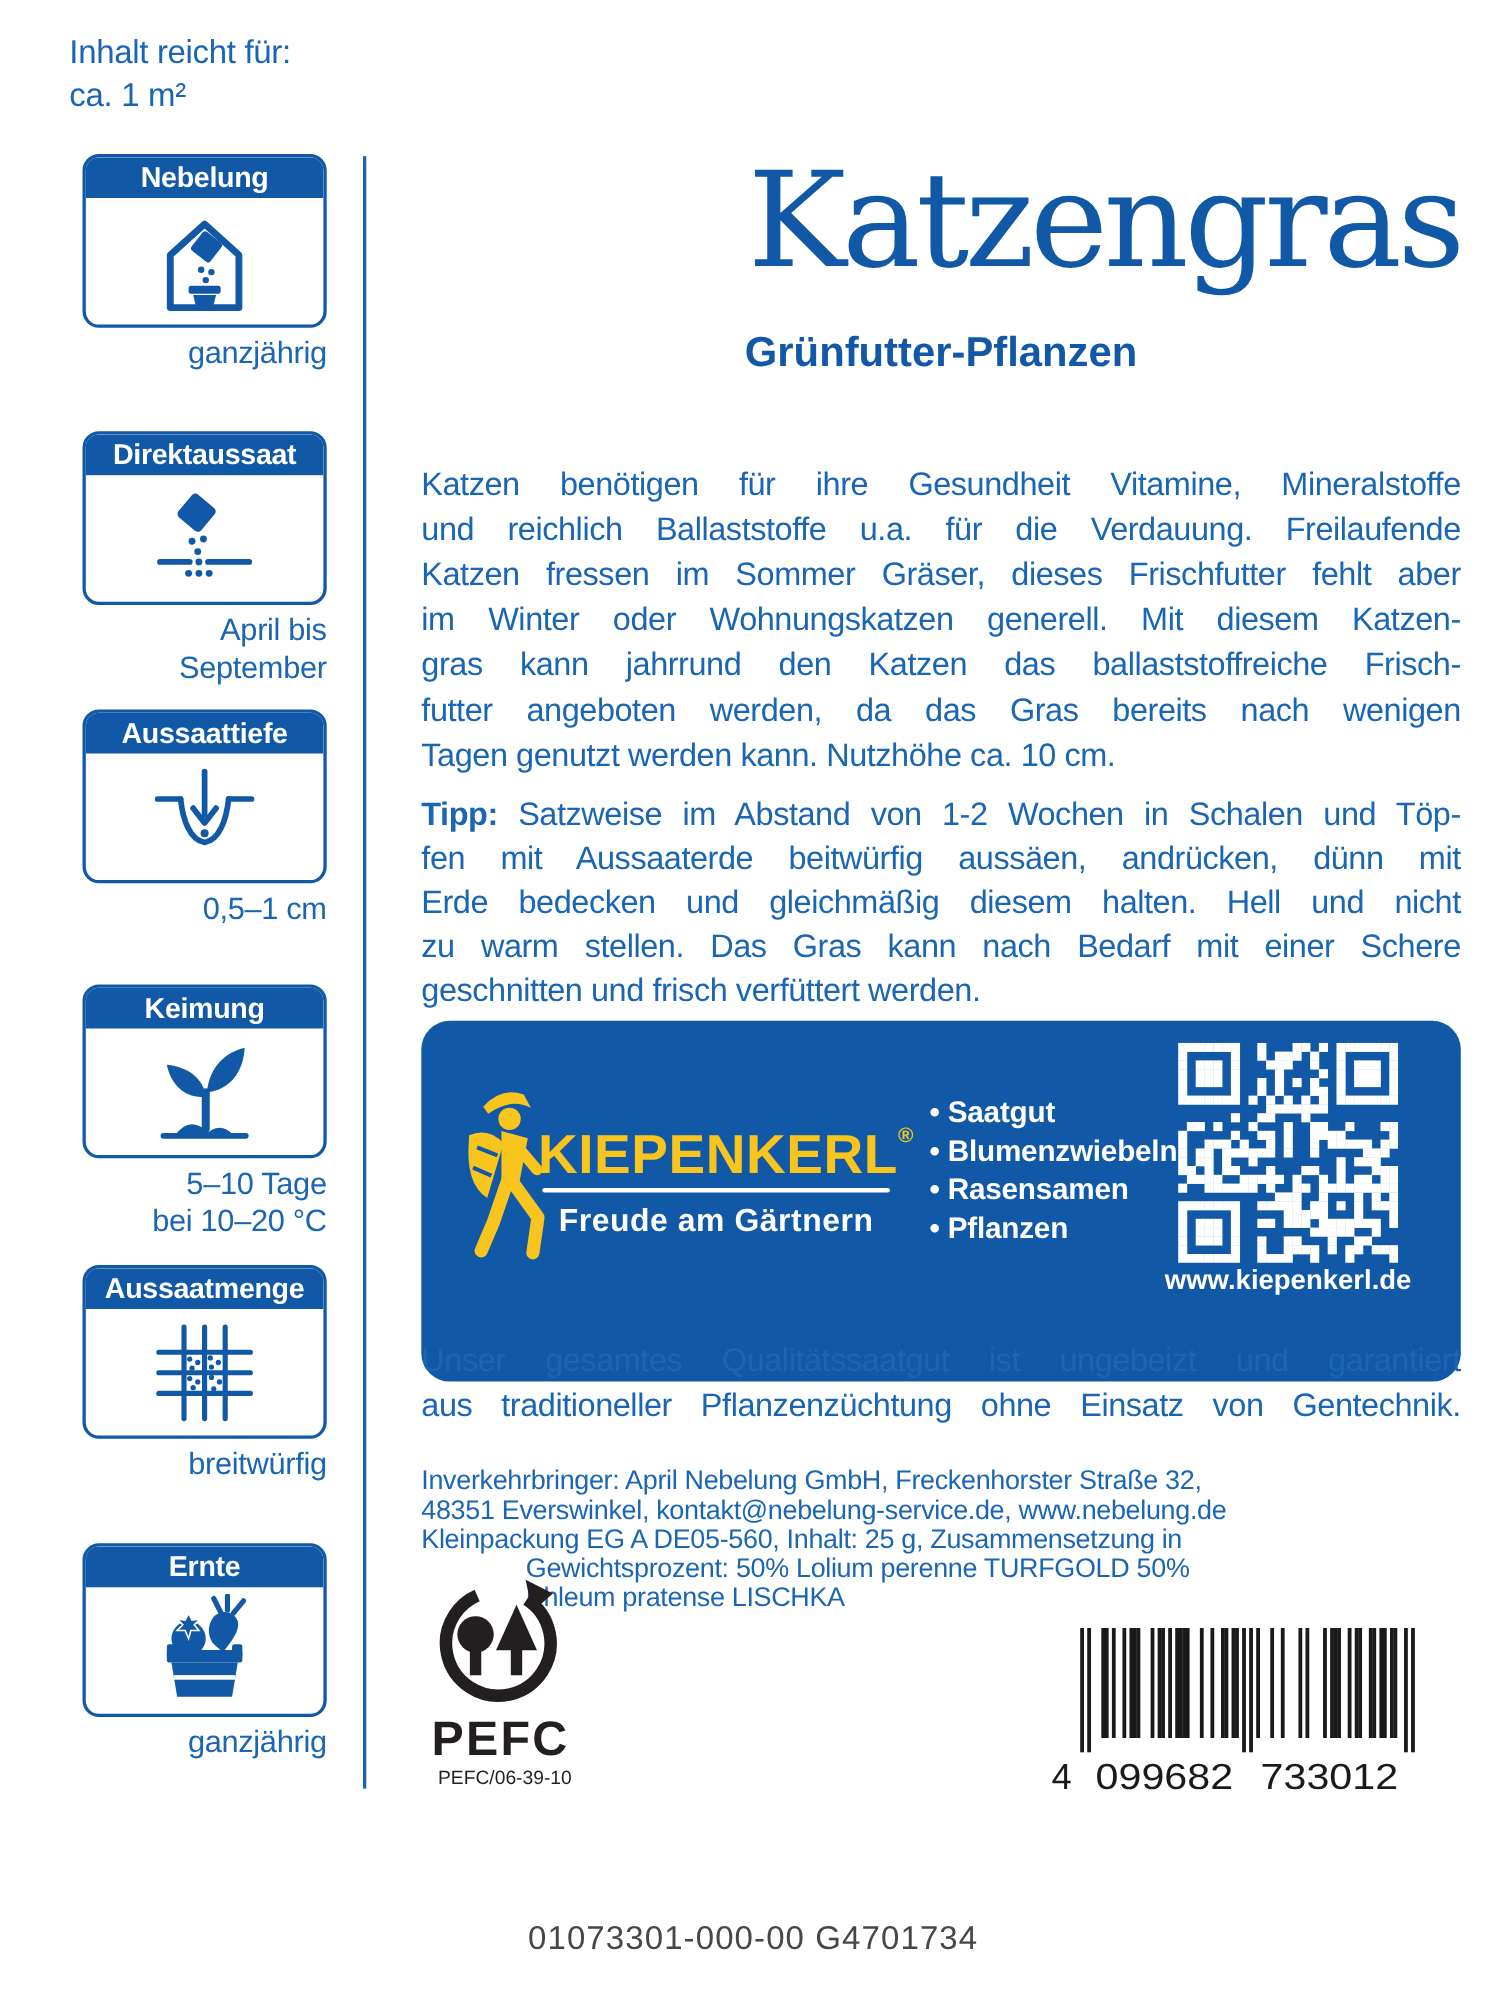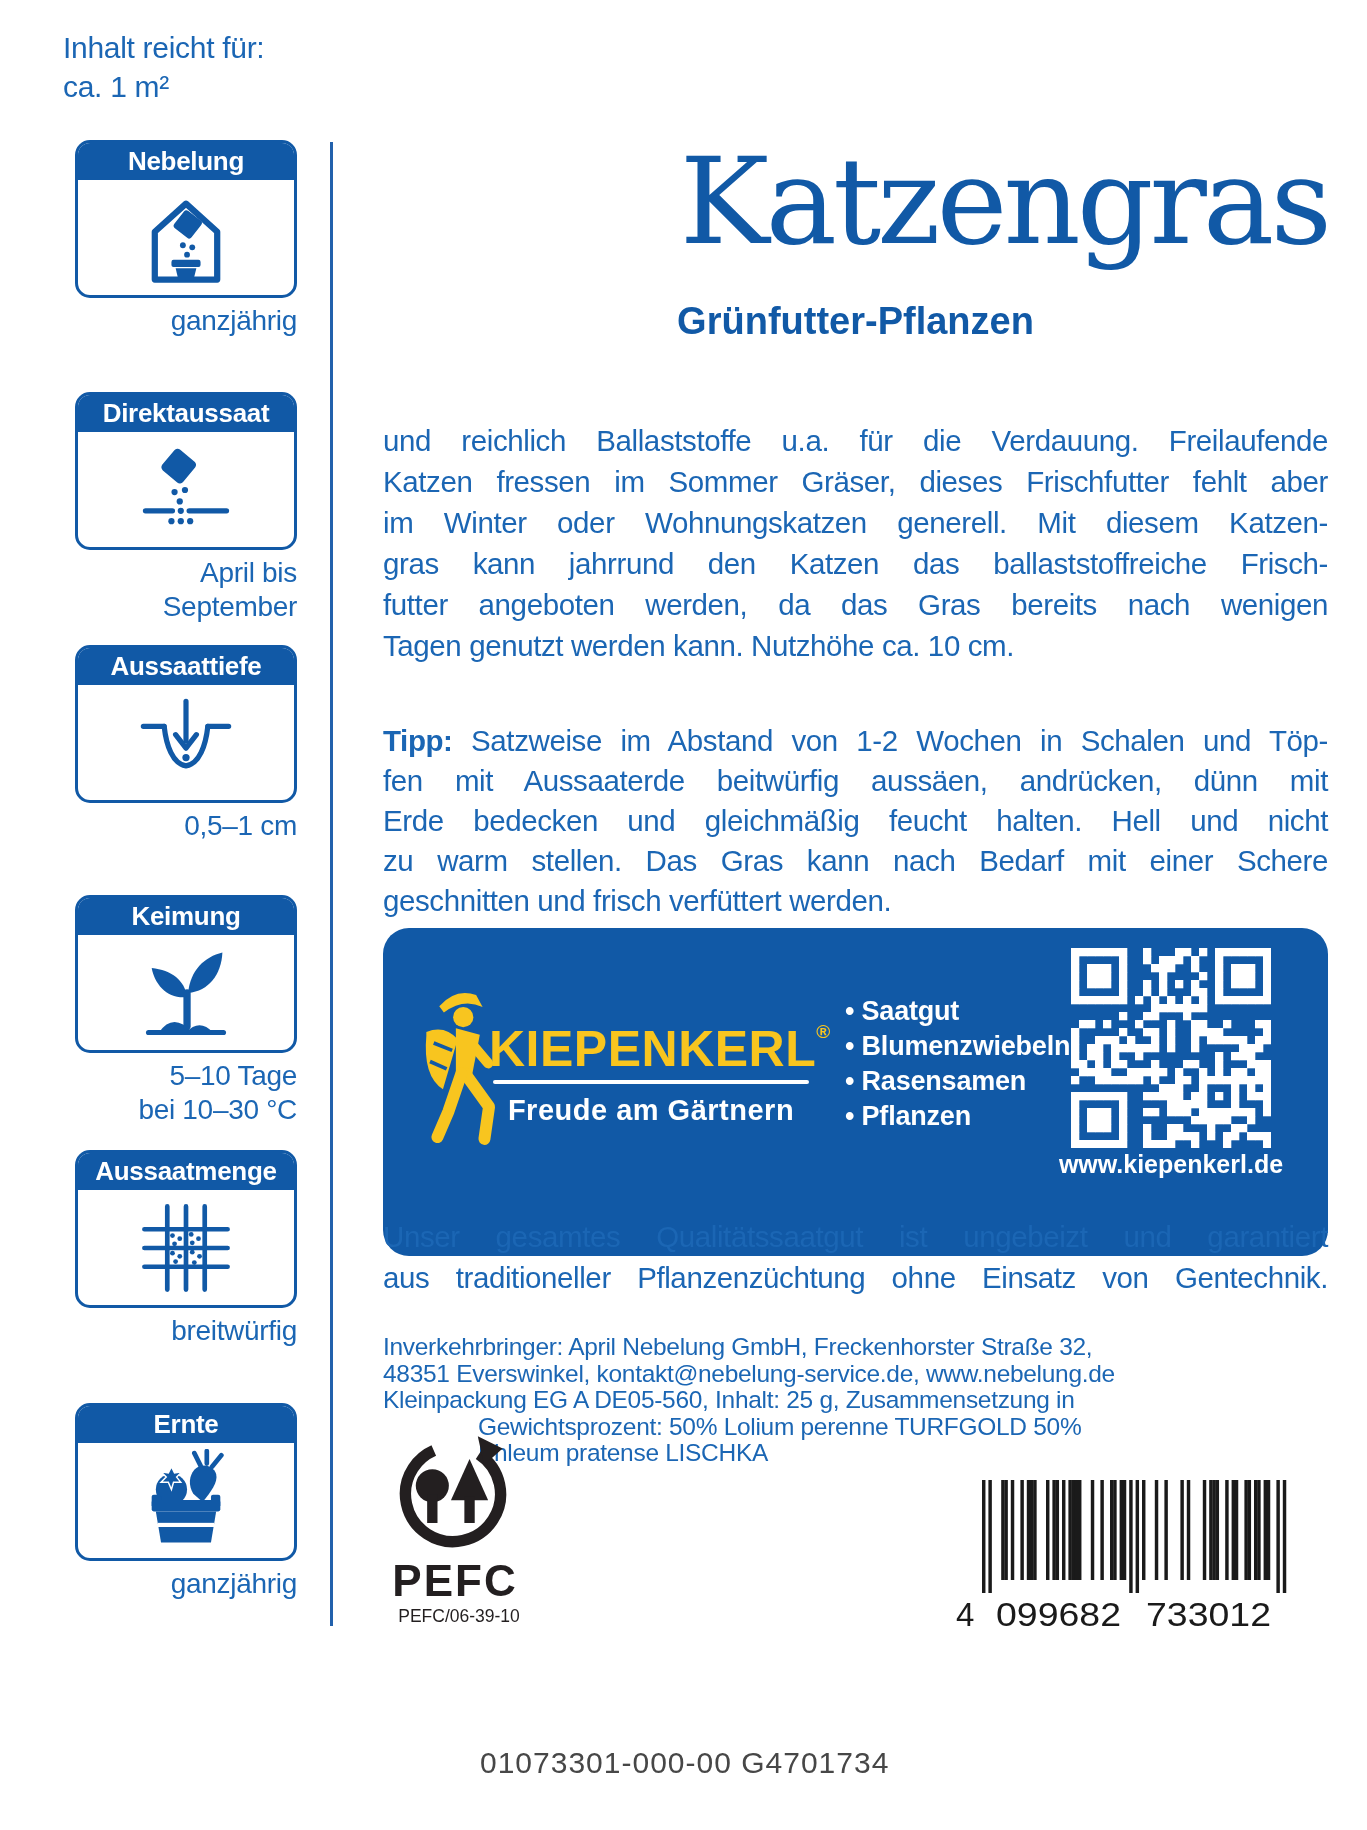--- a/index.html
+++ b/index.html
@@ -144,21 +144,21 @@
           <path d="M14,88 H86" stroke="#1159A6" stroke-width="5" stroke-linecap="round"></path>
           <path d="M24,88 Q38,68 56,88 Z" fill="#1159A6"></path>
           <path d="M50,88 Q63,74 76,88 Z" fill="#1159A6"></path>
           <path d="M51,82 V50" stroke="#1159A6" stroke-width="7" stroke-linecap="round"></path>
           <path d="M51,54 C32,56 20,42 17,26 C36,28 49,38 51,54 Z" fill="#1159A6"></path>
           <path d="M52,50 C54,28 68,15 85,11 C84,32 72,48 52,50 Z" fill="#1159A6"></path>
         </svg>
       </div>
     </div>
     <div class="card-caption">5–10 Tage
-bei 10–30 °C</div>
+bei 10–20 °C</div>
   </div>
 
   <div class="abs card-block cb4">
     <div class="card">
       <div class="card-header">Aussaatmenge</div>
       <div class="card-body">
         <svg viewBox="0 0 100 100">
           <path d="M32,10 V90 M50,10 V90 M68,10 V90 M10,32 H90 M10,50 H90 M10,68 H90" stroke="#1159A6" stroke-width="4.5" stroke-linecap="round"></path>
           <g fill="#1159A6">
             <circle cx="37" cy="38" r="2.3"></circle>
@@ -199,31 +199,32 @@
     </div>
     <div class="card-caption">ganzjährig</div>
   </div>
 
   <div class="abs divider"></div>
 
   <div class="abs title">Katzengras</div>
   <div class="abs subtitle">Grünfutter-Pflanzen</div>
 
   <div class="abs para desc">
+      <div class="tline">Katzen benötigen für ihre Gesundheit Vitamine, Mineralstoffe</div>
       <div class="tline">und reichlich Ballaststoffe u.a. für die Verdauung. Freilaufende</div>
       <div class="tline">Katzen fressen im Sommer Gräser, dieses Frischfutter fehlt aber</div>
       <div class="tline">im Winter oder Wohnungskatzen generell. Mit diesem Katzen-</div>
       <div class="tline">gras kann jahrrund den Katzen das ballaststoffreiche Frisch-</div>
       <div class="tline">futter angeboten werden, da das Gras bereits nach wenigen</div>
       <div class="tline tline-last">Tagen genutzt werden kann. Nutzhöhe ca. 10 cm.</div>
     </div>
   <div class="abs para tip">
       <div class="tline"><b>Tipp: </b>Satzweise im Abstand von 1-2 Wochen in Schalen und Töp-</div>
       <div class="tline">fen mit Aussaaterde beitwürfig aussäen, andrücken, dünn mit</div>
-      <div class="tline">Erde bedecken und gleichmäßig feucht halten. Hell und nicht</div>
+      <div class="tline">Erde bedecken und gleichmäßig diesem halten. Hell und nicht</div>
       <div class="tline">zu warm stellen. Das Gras kann nach Bedarf mit einer Schere</div>
       <div class="tline tline-last">geschnitten und frisch verfüttert werden.</div>
     </div>
 
   <div class="abs banner">
     <svg class="mascot" viewBox="0 0 110 180">
       <g fill="#F8C51F">
         <path d="M26,24 Q44,4 66,12 L73,25 Q52,15 31,31 Z"></path>
         <circle cx="52" cy="36" r="11"></circle>
         <path d="M12,52 Q32,44 46,60 L30,114 Q8,100 12,56 Z"></path>

